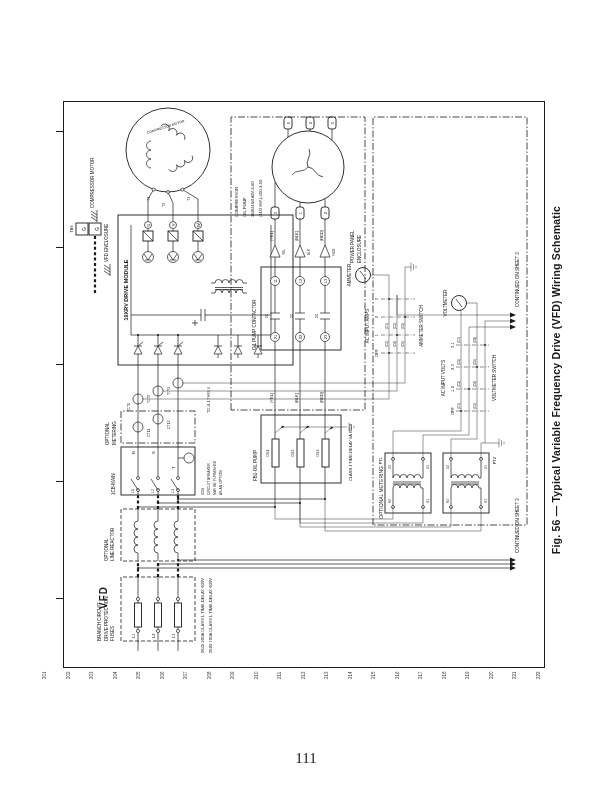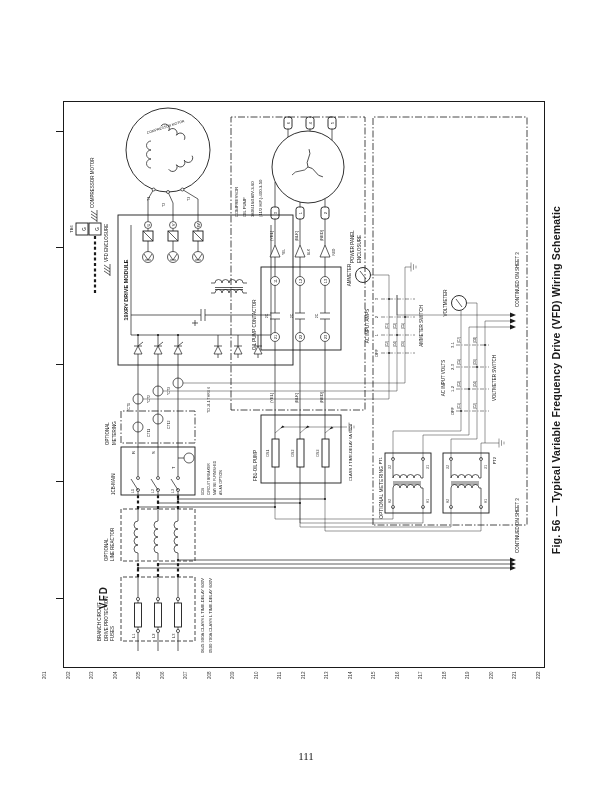--- a/index.html
+++ b/index.html
@@ -7,21 +7,21 @@
         font-family:"Liberation Sans",sans-serif;color:#1a1a1a;}
   .frame{position:absolute;left:63px;top:101px;width:482px;height:567px;
          border:1px solid #1a1a1a;box-sizing:border-box;}
   .tick{position:absolute;left:56px;width:8px;height:1px;background:#1a1a1a;}
   .landscape{position:absolute;left:63px;top:665px;width:570px;height:470px;
              transform:rotate(-90deg);transform-origin:0 0;}
   .caption{position:absolute;left:550px;top:665px;width:570px;height:22px;
            transform:rotate(-90deg);transform-origin:0 0;text-align:center;
            font-weight:bold;font-size:10.5px;letter-spacing:.2px;}
   .pageno{position:absolute;left:0;top:750px;width:612px;text-align:center;
-          font-family:"Liberation Serif",serif;font-size:11px;}
+          font-family:"Liberation Serif",serif;font-size:15px;}
   .ruler{position:absolute;left:42px;top:670px;width:500px;height:14px;
          display:flex;justify-content:space-between;align-items:flex-start;}
   .ruler .rn{display:inline-block;width:6px;height:12px;font-size:4.5px;color:#333;
              transform:rotate(-90deg);line-height:12px;}
   svg text{fill:#1a1a1a;font-family:"Liberation Sans",sans-serif;}
   .t32{font-size:3.2px;} .t35{font-size:3.5px;} .t4{font-size:4px;}
   .t42{font-size:4.2px;} .t45{font-size:4.5px;} .t5{font-size:5px;}
   .t55{font-size:5.5px;font-weight:bold;} .t10{font-size:10px;font-weight:bold;letter-spacing:1px;}
   .mid{text-anchor:middle;} .end{text-anchor:end;}
   .wire{stroke:#1a1a1a;stroke-width:.7;fill:none;}

